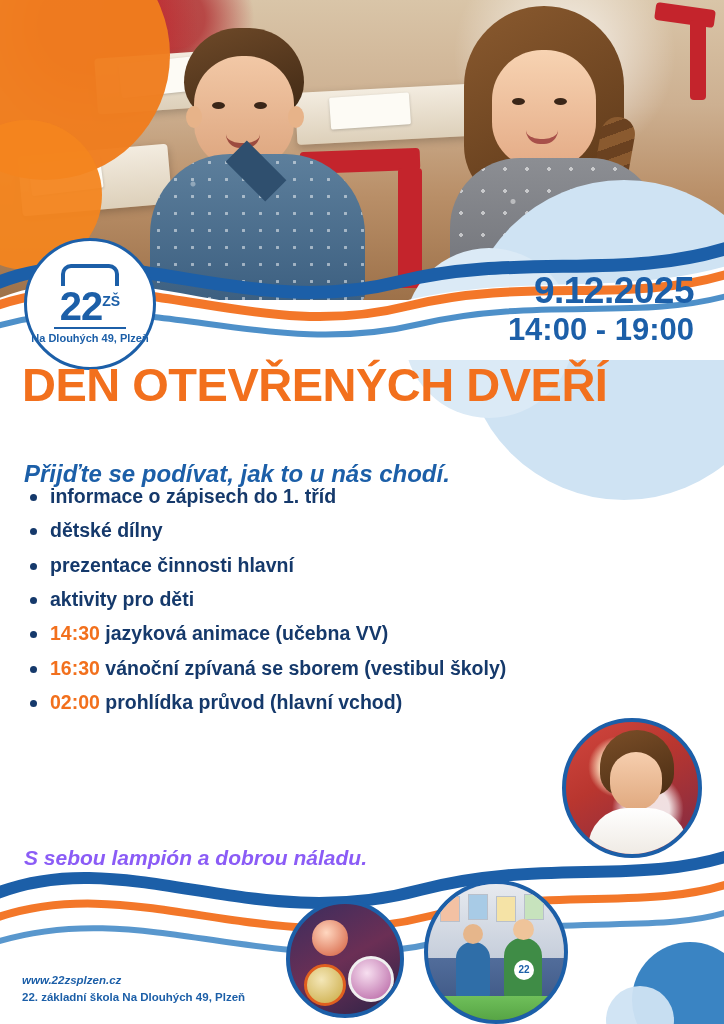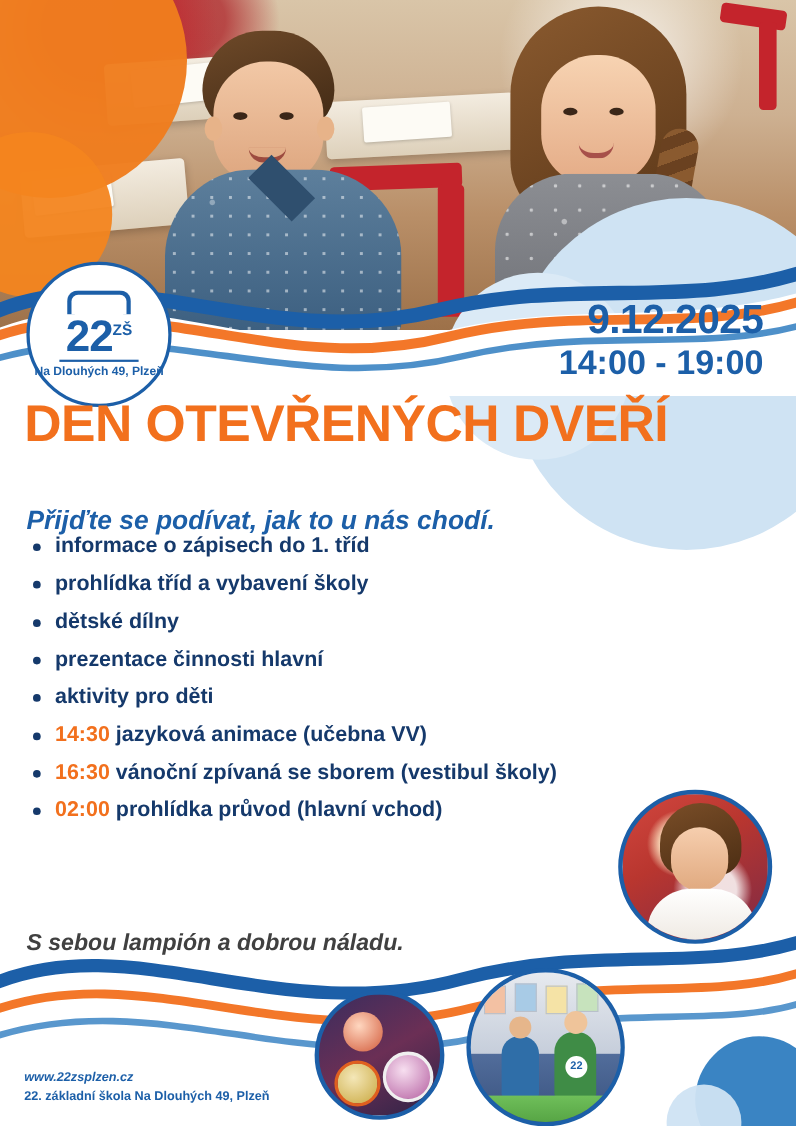--- a/index.html
+++ b/index.html
@@ -313,21 +313,21 @@
   .list li .t { color: #f2701d; }
 
   
   .closing {
     position: absolute;
     left: 24px; top: 846px;
     z-index: 8;
     font-size: 21px;
     font-style: italic;
     font-weight: bold;
-    color: #404040;
+    color: #8b5cf6;
   }
 
   
   .photo-circle {
     position: absolute;
     border-radius: 50%;
     overflow: hidden;
     z-index: 7;
     border: 4px solid #1c5fa8;
   }
@@ -497,21 +497,20 @@
     <div class="date-line">9.12.2025</div>
     <div class="time-line">14:00 - 19:00</div>
   </div>
 
   <div class="headline">DEN OTEVŘENÝCH DVEŘÍ</div>
 
   <div class="subtitle">Přijďte se podívat, jak to u nás chodí.</div>
 
   <ul class="list" id="program-list">
       <li><span>informace o zápisech do 1. tříd</span></li>
-      <li><span>prohlídka tříd a vybavení školy</span></li>
       <li><span>dětské dílny</span></li>
       <li><span>prezentace činnosti hlavní</span></li>
       <li><span>aktivity pro děti</span></li>
       <li><span class="t">14:30</span> <span>jazyková animace (učebna VV)</span></li>
       <li><span class="t">16:30</span> <span>vánoční zpívaná se sborem (vestibul školy)</span></li>
       <li><span class="t">02:00</span> <span>prohlídka průvod (hlavní vchod)</span></li>
     </ul>
 
   <div class="closing">S sebou lampión a dobrou náladu.</div>
 

